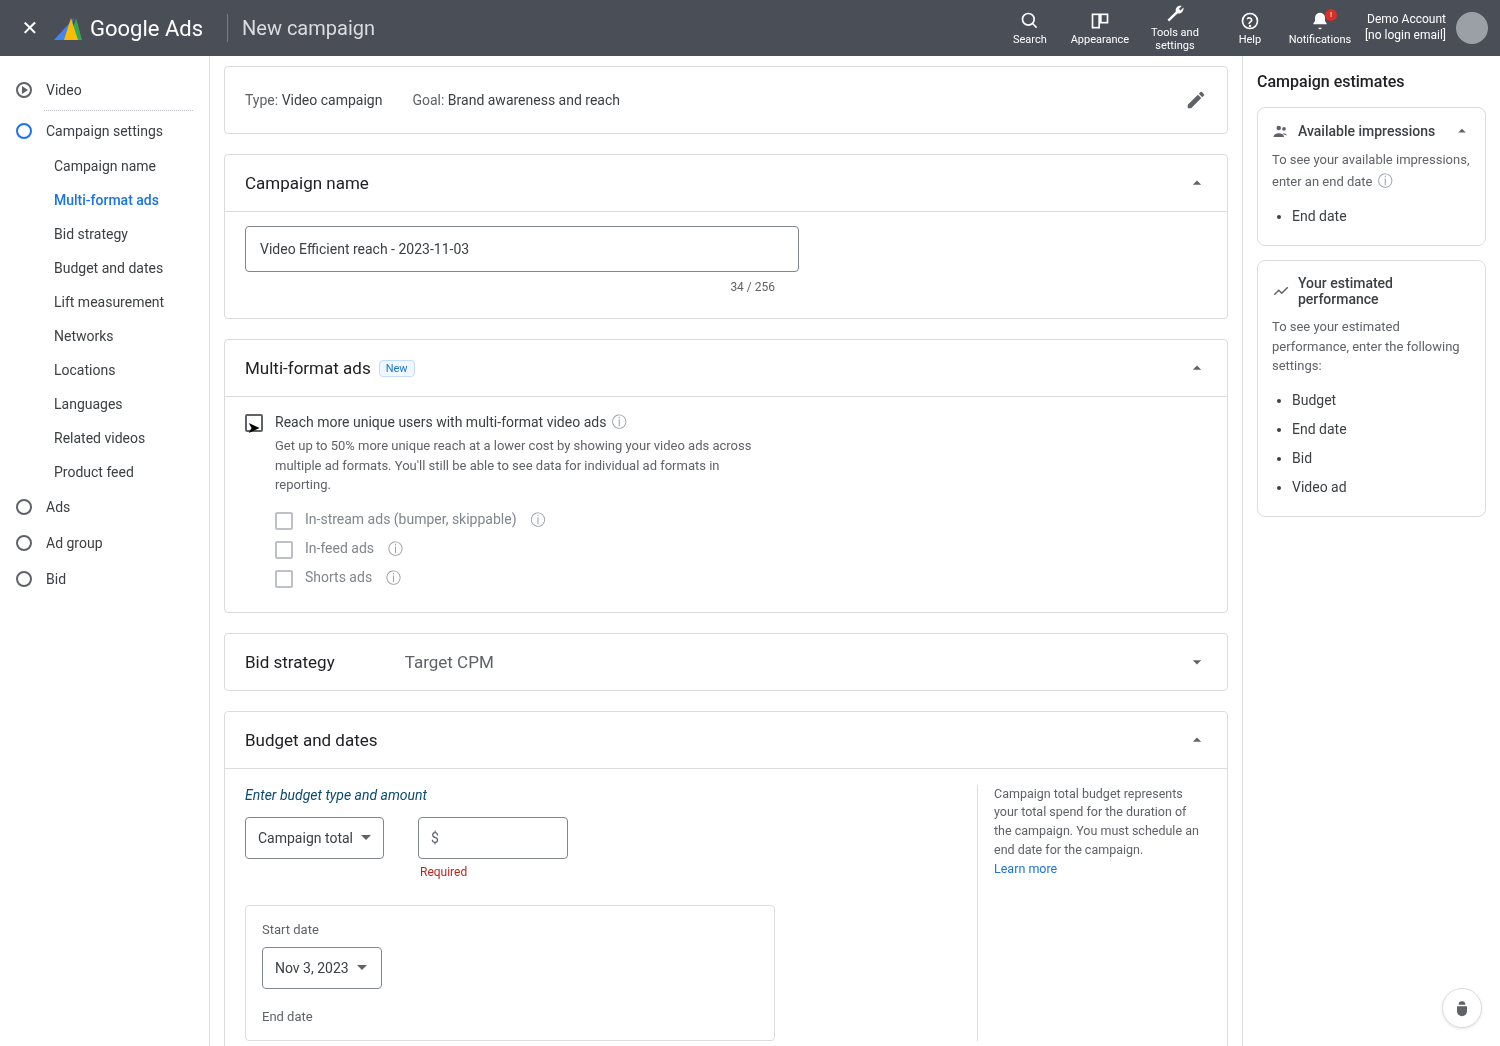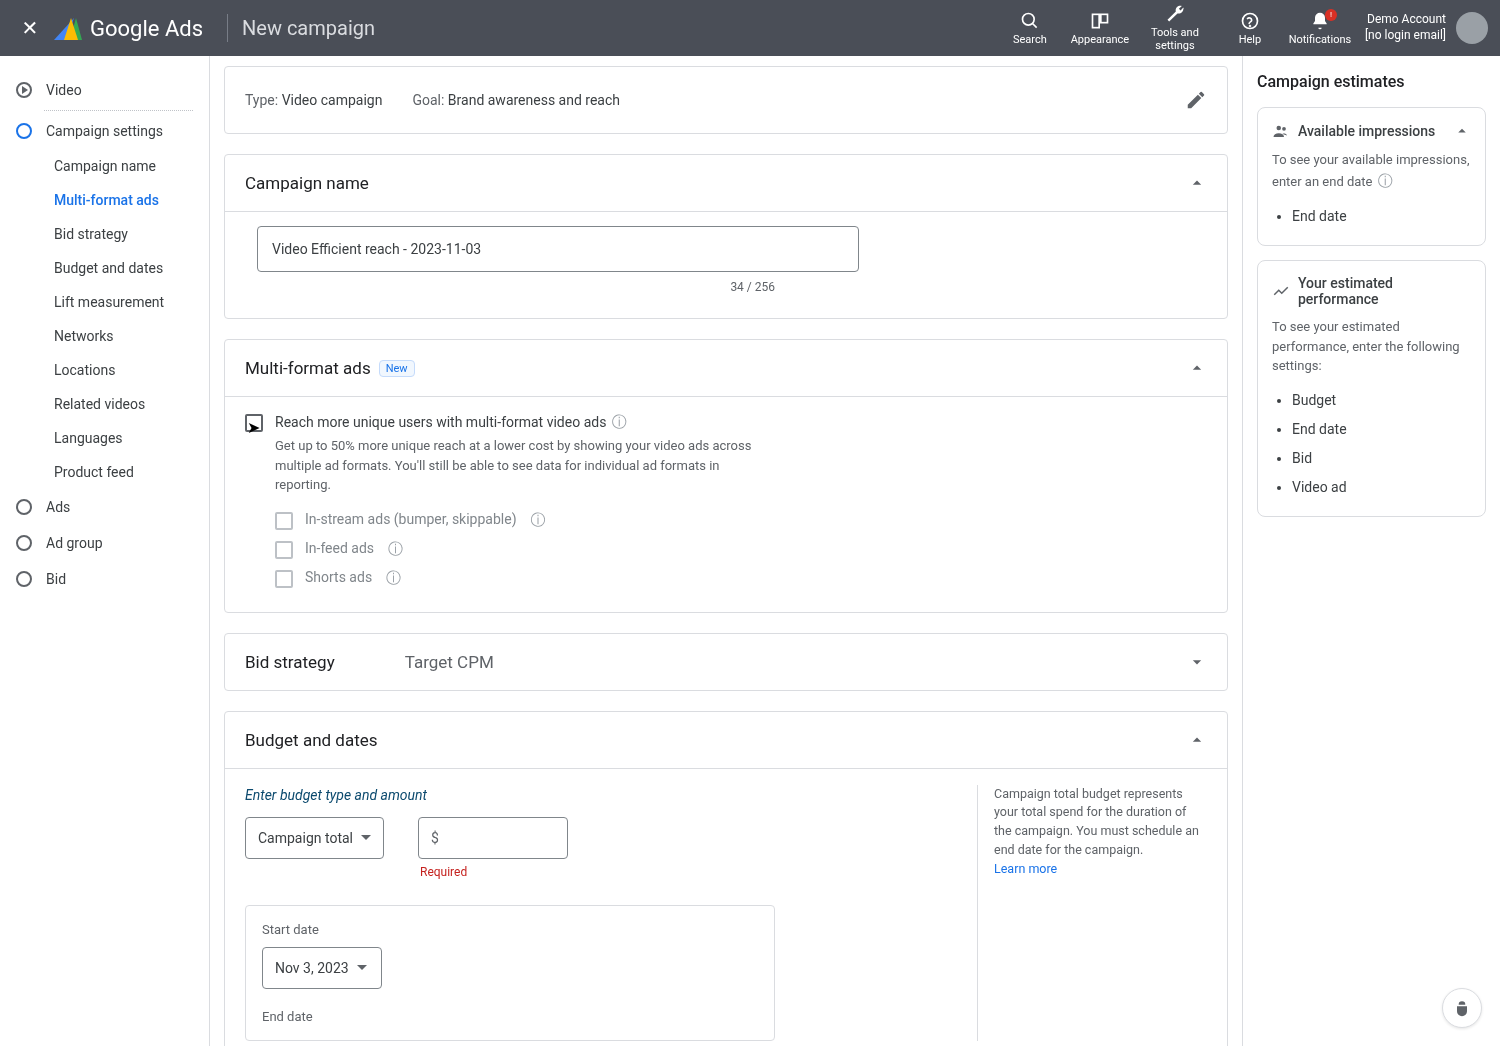--- a/index.html
+++ b/index.html
@@ -50,21 +50,21 @@
 .card-body { padding:0 20px 24px 20px; border-top:1px solid #dadce0; }
 
 
 .typebar { display:flex; align-items:center; padding:22px 20px; }
 .typebar .kv { margin-right:30px; font-size:14px; }
 .typebar .kv .k { color:#5f6368; }
 .pencil { margin-left:auto; color:#5f6368; cursor:pointer; }
 
 
 .input-wrap { margin-top:14px; }
-.input { width:602px; border:1px solid #80868b; border-radius:4px; padding:14px 14px; font-size:14px; color:#3c4043;margin-left:12px; }
+.input { width:554px; border:1px solid #80868b; border-radius:4px; padding:14px 14px; font-size:14px; color:#3c4043; }
 .counter { width:530px; text-align:right; font-size:12px; color:#5f6368; margin-top:8px; }
 
 
 .mf-title { display:flex; align-items:center; gap:8px; }
 .newb { font-size:11px; color:#1a73e8; border:1px solid #c5dbfb; background:#f1f7fe; border-radius:4px; padding:1px 6px; }
 .chk-row { display:flex; align-items:flex-start; gap:12px; margin-top:16px; }
 .chk { width:18px; height:18px; border:2px solid #5f6368; border-radius:2px; flex-shrink:0; cursor:pointer; margin-top:1px; }
 .chk.dis { border-color:#bdc1c6; }
 .chk-txt { font-size:14px; }
 .chk-txt .desc { color:#5f6368; font-size:13px; margin-top:4px; line-height:1.5; max-width:490px; }
@@ -191,22 +191,22 @@
       <span class="dot"></span>
       <span class="lbl">Campaign settings</span>
     </div>
     <div class="ssub"><span>Campaign name</span></div>
     <div class="ssub active"><span>Multi-format ads</span></div>
     <div class="ssub"><span>Bid strategy</span></div>
     <div class="ssub"><span>Budget and dates</span></div>
     <div class="ssub"><span>Lift measurement</span></div>
     <div class="ssub"><span>Networks</span></div>
     <div class="ssub"><span>Locations</span></div>
+    <div class="ssub"><span>Languages</span></div>
     <div class="ssub"><span>Related videos</span></div>
-    <div class="ssub"><span>Languages</span></div>
     <div class="ssub"><span>Product feed</span></div>
     <div class="snode">
       <span class="dot"></span>
       <span class="lbl">Ads</span>
     </div>
     <div class="snode">
       <span class="dot"></span>
       <span class="lbl">Ad group</span>
     </div>
     <div class="snode">

